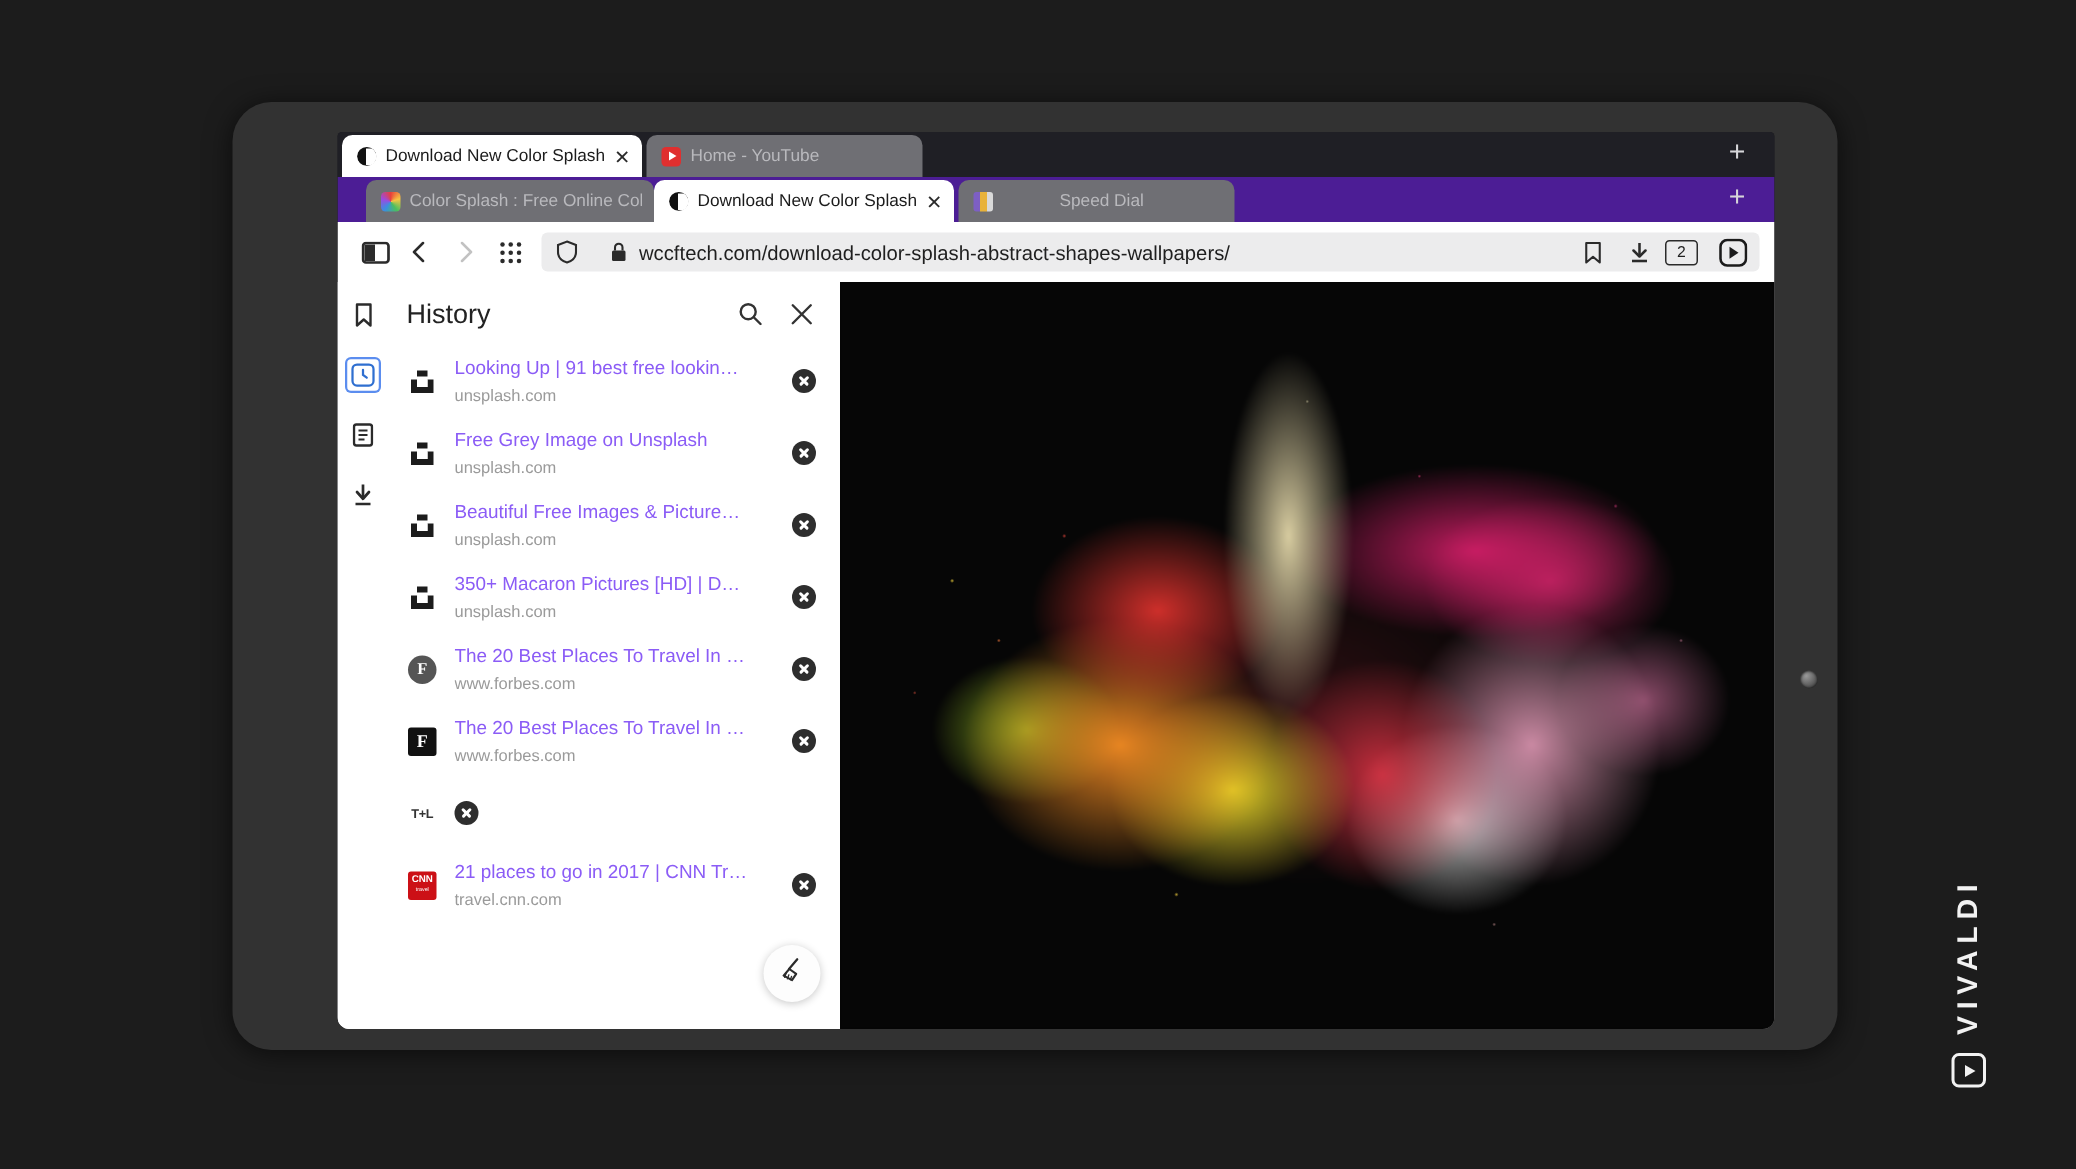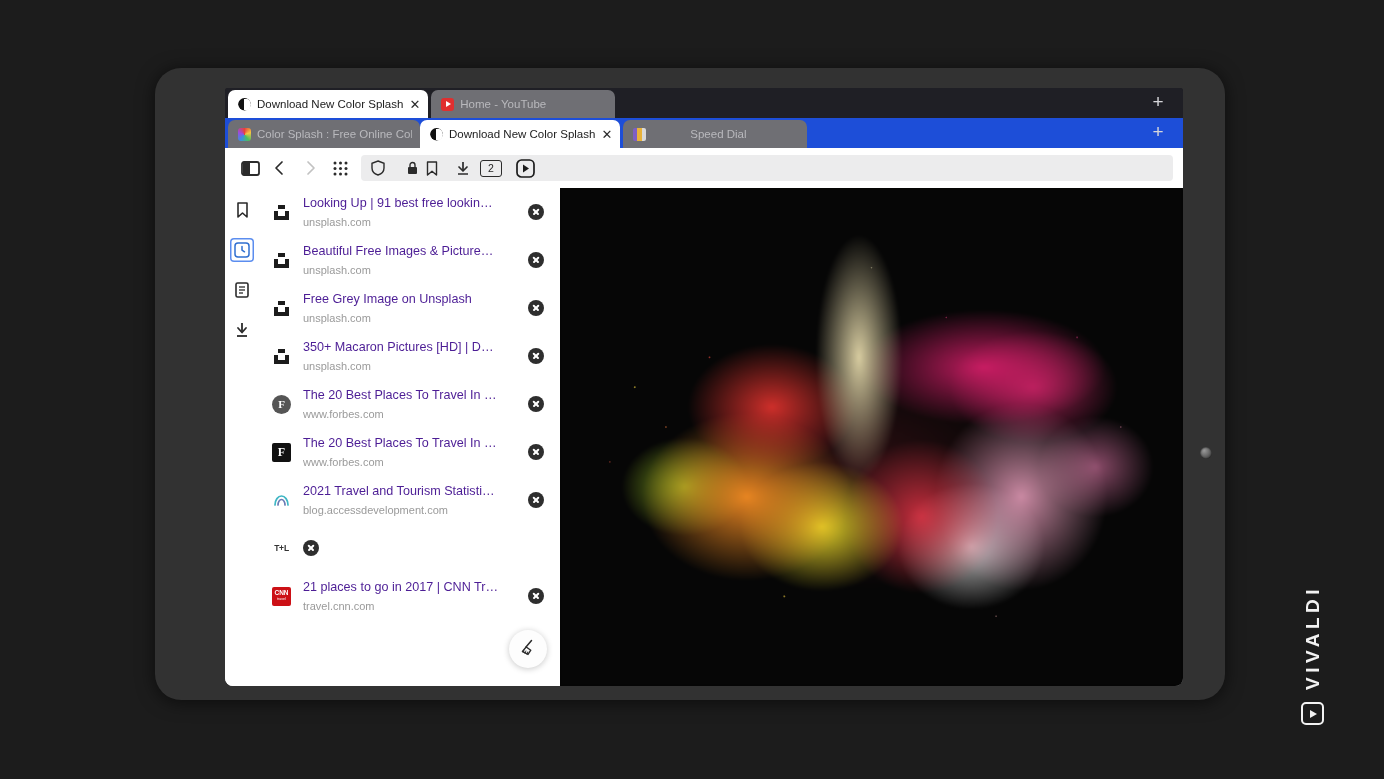--- a/index.html
+++ b/index.html
@@ -40,21 +40,21 @@
 
   
   .tab-strip {
     position: relative;
     height: 30px;
     background: #232329;
     display: flex;
     align-items: flex-end;
   }
   .tab-strip.upper { background: #1f1f25; }
-  .tab-strip.lower { background: #1d4ed8; }
+  .tab-strip.lower { background: #4c1d95; padding-left: 16px; }
 
   .tab {
     height: 28px;
     display: flex;
     align-items: center;
     gap: 6px;
     padding: 0 8px 0 10px;
     font-size: 11.5px;
     color: #b9b9bd;
     background: #6f6f74;
@@ -252,21 +252,21 @@
   .hist-favicon {
     width: 21px; height: 21px;
     flex: 0 0 21px;
     display: flex; align-items: center; justify-content: center;
     font-size: 9px;
     position: relative;
   }
   .hist-text { flex: 1; overflow: hidden; min-width: 0; }
   .hist-title {
     font-size: 12.6px;
-    color: #4c1d95;
+    color: #8b5cf6;
     white-space: nowrap;
     overflow: hidden;
     text-overflow: ellipsis;
     line-height: 1.35;
   }
   .hist-url {
     font-size: 11px;
     color: #9a9a9a;
     white-space: nowrap;
     overflow: hidden;
@@ -502,20 +502,21 @@
         <svg width="14" height="16" viewBox="0 0 14 16">
             <path d="M7 1 L13 3.3 V8 C13 11.6 10.4 14 7 15 C3.6 14 1 11.6 1 8 V3.3 Z" fill="none" stroke="#2b2b2b" stroke-width="1.4"></path>
           </svg>
       </span>
       <span class="url-icon" style="margin-left:14px;">
         <svg width="11" height="14" viewBox="0 0 11 14">
             <path d="M3 6 V4 a2.5 2.5 0 0 1 5 0 V6" fill="none" stroke="#2b2b2b" stroke-width="1.4"></path>
             <rect x="1" y="6" width="9" height="7" rx="1" fill="#2b2b2b"></rect>
           </svg>
       </span>
+      <span id="url-text" title="Search or enter address">wccftech.com/download-color-splash-abstract-shapes-wallpapers/</span>
       <span class="url-icon">
         <svg width="12" height="15" viewBox="0 0 12 15">
             <path d="M1.5 1 H10.5 V14 L6 10.2 L1.5 14 Z" fill="none" stroke="#2b2b2b" stroke-width="1.4" stroke-linejoin="round"></path>
           </svg>
       </span>
       <span class="url-icon" style="margin-left:10px;">
         <svg width="14" height="15" viewBox="0 0 14 15">
             <line x1="7" y1="1" x2="7" y2="9" stroke="#2b2b2b" stroke-width="1.7"></line>
             <polyline points="3,6 7,10 11,6" fill="none" stroke="#2b2b2b" stroke-width="1.7" stroke-linecap="round" stroke-linejoin="round"></polyline>
             <line x1="2" y1="13" x2="12" y2="13" stroke="#2b2b2b" stroke-width="1.7"></line>
@@ -556,20 +557,35 @@
       <div class="rail-btn">
         <svg width="14" height="16" viewBox="0 0 14 16">
             <line x1="7" y1="1" x2="7" y2="9.5" stroke="#2b2b2b" stroke-width="1.8"></line>
             <polyline points="3,6 7,10.5 11,6" fill="none" stroke="#2b2b2b" stroke-width="1.8" stroke-linecap="round" stroke-linejoin="round"></polyline>
             <line x1="2" y1="14" x2="12" y2="14" stroke="#2b2b2b" stroke-width="1.8"></line>
           </svg>
       </div>
     </div>
 
     <div id="history-panel">
+      <div id="history-header">
+        <span id="history-title">History</span>
+        <span class="head-icon-btn">
+          <svg width="16" height="16" viewBox="0 0 16 16">
+              <circle cx="6.8" cy="6.8" r="5" fill="none" stroke="#333" stroke-width="1.6"></circle>
+              <line x1="10.5" y1="10.5" x2="15" y2="15" stroke="#333" stroke-width="1.6" stroke-linecap="round"></line>
+            </svg>
+        </span>
+        <span class="head-icon-btn">
+          <svg width="15" height="15" viewBox="0 0 15 15">
+              <line x1="1.5" y1="1.5" x2="13.5" y2="13.5" stroke="#333" stroke-width="1.6" stroke-linecap="round"></line>
+              <line x1="13.5" y1="1.5" x2="1.5" y2="13.5" stroke="#333" stroke-width="1.6" stroke-linecap="round"></line>
+            </svg>
+        </span>
+      </div>
 
       <div id="history-list">
 
         <div class="history-item">
           <span class="hist-favicon fv-unsplash">
             <svg width="19" height="19" viewBox="0 0 19 19">
                 <rect x="6" y="2" width="7" height="4" fill="#1c1c1c"></rect>
                 <path d="M2 8 H17 V17 H2 Z M6 8 V13 H13 V8" fill="#1c1c1c"></path>
                 <rect x="6" y="8" width="7" height="5" fill="#fff"></rect>
               </svg>
@@ -583,36 +599,36 @@
 
         <div class="history-item">
           <span class="hist-favicon fv-unsplash">
             <svg width="19" height="19" viewBox="0 0 19 19">
                 <rect x="6" y="2" width="7" height="4" fill="#1c1c1c"></rect>
                 <path d="M2 8 H17 V17 H2 Z M6 8 V13 H13 V8" fill="#1c1c1c"></path>
                 <rect x="6" y="8" width="7" height="5" fill="#fff"></rect>
               </svg>
           </span>
           <span class="hist-text">
-            <span class="hist-title">Beautiful Free Images &amp; Picture…</span>
+            <span class="hist-title">Free Grey Image on Unsplash</span>
             <span class="hist-url">unsplash.com</span>
           </span>
           <span class="hist-delete"></span>
         </div>
 
         <div class="history-item">
           <span class="hist-favicon fv-unsplash">
             <svg width="19" height="19" viewBox="0 0 19 19">
                 <rect x="6" y="2" width="7" height="4" fill="#1c1c1c"></rect>
                 <path d="M2 8 H17 V17 H2 Z M6 8 V13 H13 V8" fill="#1c1c1c"></path>
                 <rect x="6" y="8" width="7" height="5" fill="#fff"></rect>
               </svg>
           </span>
           <span class="hist-text">
-            <span class="hist-title">Free Grey Image on Unsplash</span>
+            <span class="hist-title">Beautiful Free Images &amp; Picture…</span>
             <span class="hist-url">unsplash.com</span>
           </span>
           <span class="hist-delete"></span>
         </div>
 
         <div class="history-item">
           <span class="hist-favicon fv-unsplash">
             <svg width="19" height="19" viewBox="0 0 19 19">
                 <rect x="6" y="2" width="7" height="4" fill="#1c1c1c"></rect>
                 <path d="M2 8 H17 V17 H2 Z M6 8 V13 H13 V8" fill="#1c1c1c"></path>
@@ -641,33 +657,20 @@
           <span class="hist-favicon">
             <span class="fv-forbes-square">F</span>
           </span>
           <span class="hist-text">
             <span class="hist-title">The 20 Best Places To Travel In …</span>
             <span class="hist-url">www.forbes.com</span>
           </span>
           <span class="hist-delete"></span>
         </div>
 
-        <div class="history-item">
-          <span class="hist-favicon">
-            <svg width="19" height="19" viewBox="0 0 19 19">
-                <path d="M3 14 C3 9 6 5 9.5 5 C13 5 16 9 16 14" fill="none" stroke="#3fb6c4" stroke-width="1.7" stroke-linecap="round"></path>
-                <path d="M6 14 C6 11 7.6 8.5 9.5 8.5 C11.4 8.5 13 11 13 14" fill="none" stroke="#6b7bb5" stroke-width="1.7" stroke-linecap="round"></path>
-              </svg>
-          </span>
-          <span class="hist-text">
-            <span class="hist-title">2021 Travel and Tourism Statisti…</span>
-            <span class="hist-url">blog.accessdevelopment.com</span>
-          </span>
-          <span class="hist-delete"></span>
-        </div>
 
         <div class="history-item">
           <span class="hist-favicon">
             <span class="fv-tl">T+L</span>
           </span>
           <span class="hist-delete"></span>
         </div>
 
         <div class="history-item">
           <span class="hist-favicon">

